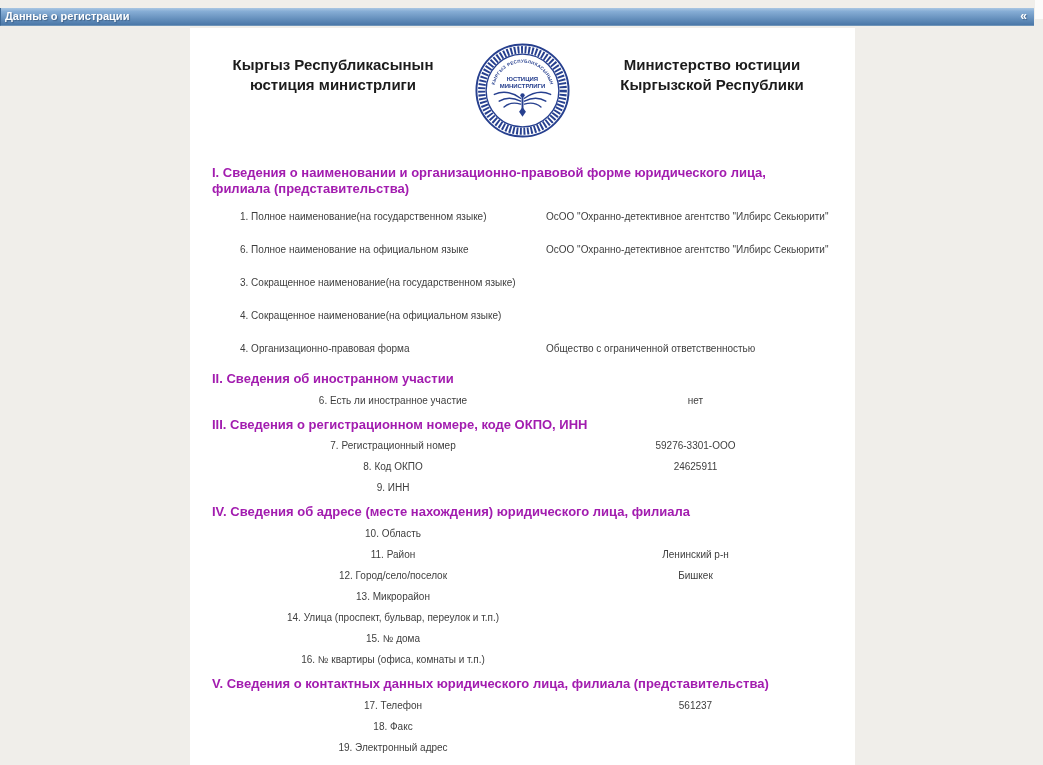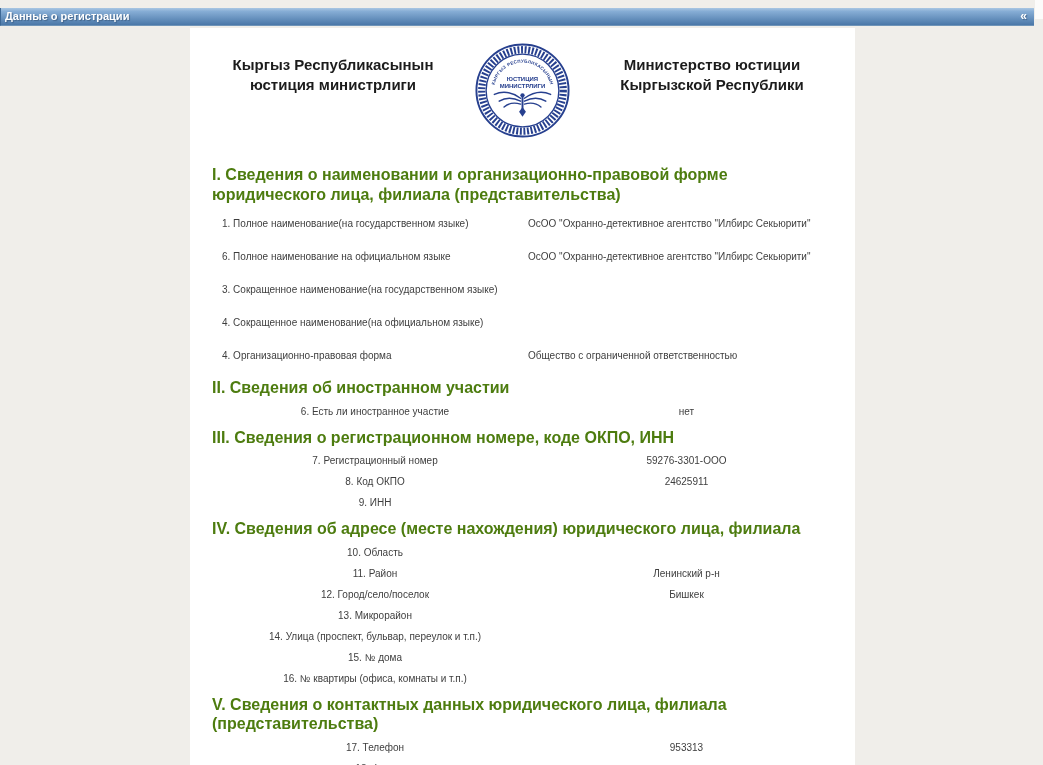--- a/index.html
+++ b/index.html
@@ -63,29 +63,29 @@
     font-weight: bold;
     color: #1c1c1c;
     line-height: 1.3;
   }
   .ministry .inner { max-width: 205px; margin: 0 auto; }
   .emblem-wrap {
     flex: 0 0 97px;
     height: 97px;
   }
   .section-title {
-    font-size: 16px;
-    font-weight: bold;
-    color: #4d7c0f;
+    font-size: 13px;
+    font-weight: bold;
+    color: #a21caf;
     margin: 6px 20px 3px 22px;
     max-width: 592px;
     line-height: 1.22;
   }
   .section-title.first { margin-top: 26px; }
-  .row { display: flex; }
+  .row { display: flex; margin-left: 18px; }
   .row .label {
     flex: 0 0 338px;
     padding-left: 32px;
     box-sizing: border-box;
     font-size: 10px;
     color: #3e3e3e;
   }
   .row .value {
     flex: 1;
     font-size: 10px;
@@ -204,21 +204,21 @@
         <div class="label">15. № дома</div>
         <div class="value"></div>
       </div>
       <div class="row normal">
         <div class="label">16. № квартиры (офиса, комнаты и т.п.)</div>
         <div class="value"></div>
       </div>
       <div class="section-title">V. Сведения о контактных данных юридического лица, филиала (представительства)</div>
       <div class="row normal">
         <div class="label">17. Телефон</div>
-        <div class="value">953313</div>
+        <div class="value">561237</div>
       </div>
       <div class="row normal">
         <div class="label">18. Факс</div>
         <div class="value"></div>
       </div>
       <div class="row normal">
         <div class="label">19. Электронный адрес</div>
         <div class="value"></div>
       </div>
     </div>

